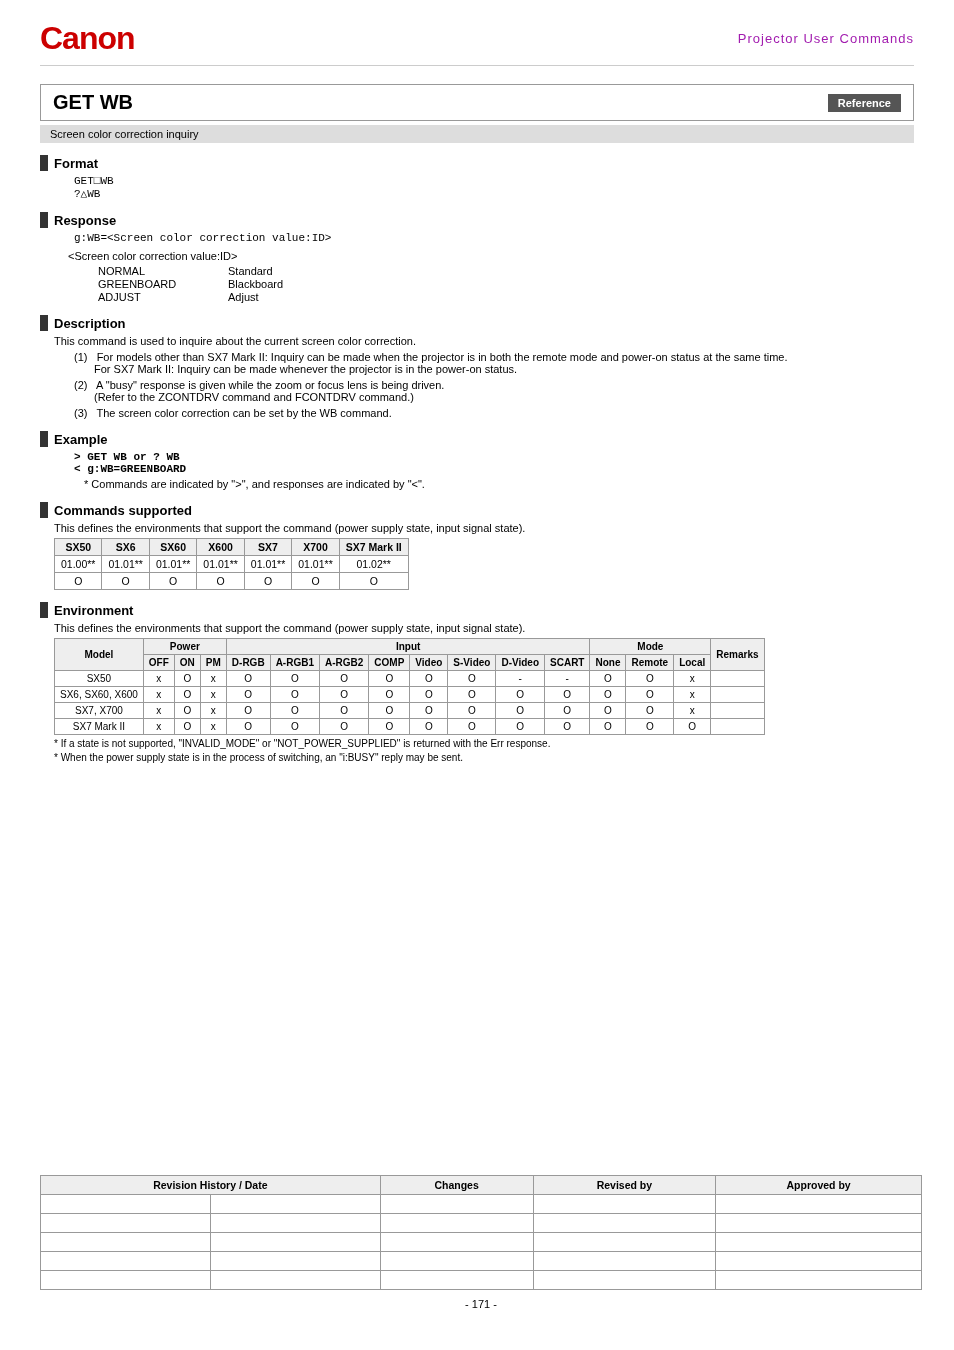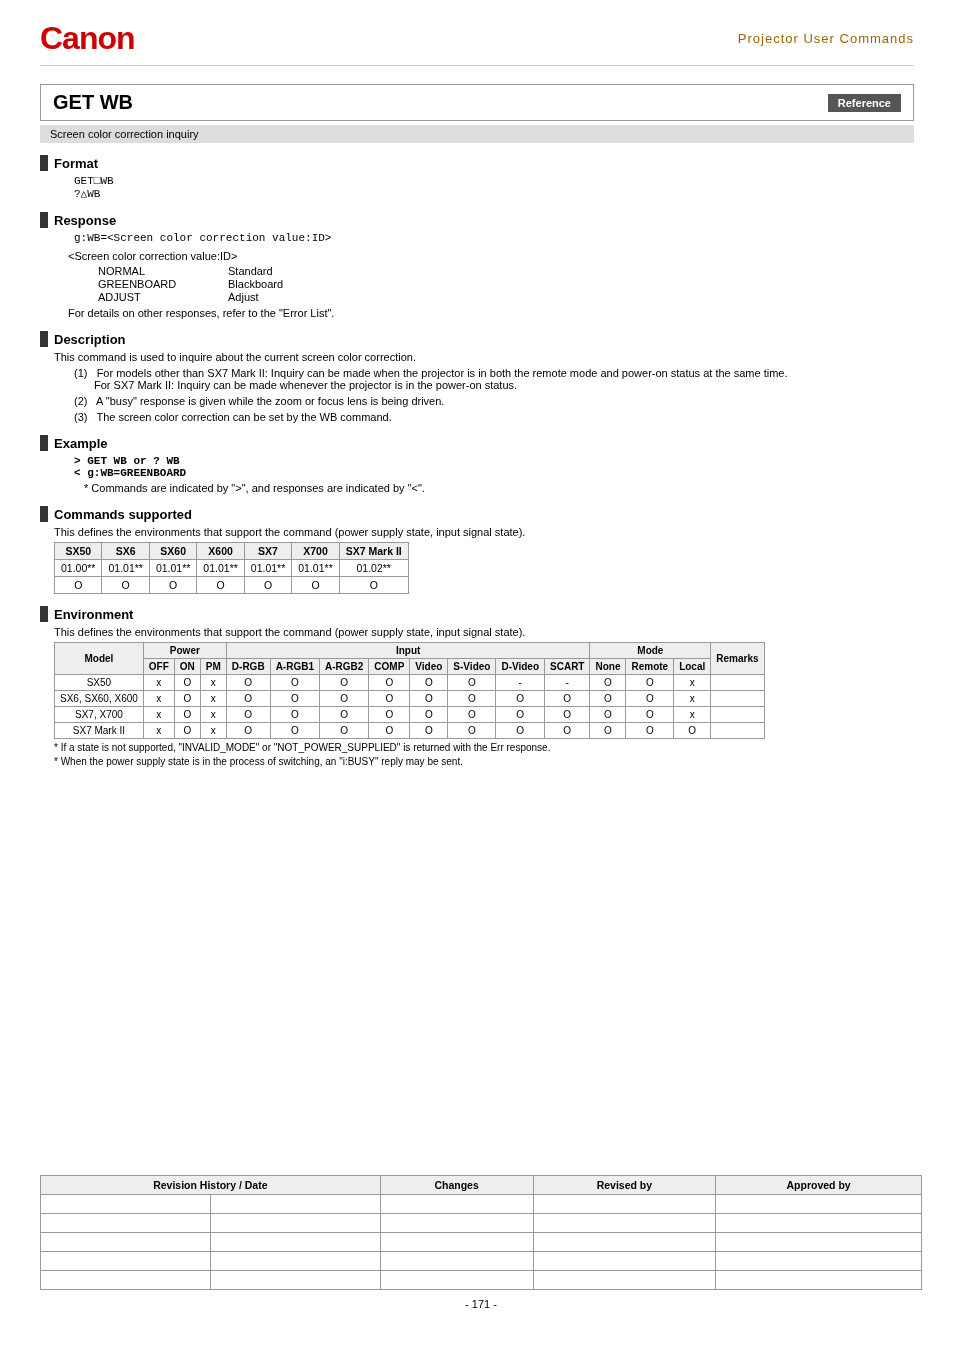--- a/index.html
+++ b/index.html
@@ -29,21 +29,21 @@
     }
     .canon-logo {
       font-size: 32px;
       font-weight: bold;
       color: #cc0000;
       font-family: Arial, sans-serif;
       letter-spacing: -1px;
     }
     .header-title {
       font-size: 13px;
-      color: #a16207;
+      color: #a21caf;
       letter-spacing: 1px;
     }
     
     .command-box {
       border: 1.5px solid #999;
       padding: 6px 12px;
       margin-bottom: 4px;
       display: flex;
       justify-content: space-between;
       align-items: center;
@@ -229,41 +229,41 @@
           <div class="response-val">Standard</div>
         </div>
         <div class="response-row">
           <div class="response-key" style="padding-left:30px;">GREENBOARD</div>
           <div class="response-val">Blackboard</div>
         </div>
         <div class="response-row">
           <div class="response-key" style="padding-left:30px;">ADJUST</div>
           <div class="response-val">Adjust</div>
         </div>
-        <div style="margin-top:4px;font-size:11px;">For details on other responses, refer to the "Error List".</div>
       </div>
     </div>
   </div>
 
   <div class="section">
     <div class="section-header">
       <div class="section-bar"></div>
       <div class="section-title">Description</div>
     </div>
     <div class="section-content">
       <div style="font-size:11px;margin-bottom:4px;">This command is used to inquire about the current screen color correction.</div>
       <div class="desc-list">
         <div class="desc-item">
           <span>(1)&nbsp;&nbsp;</span>
           <span>For models other than SX7 Mark II: Inquiry can be made when the projector is in both the remote mode and power-on status at the same time.</span>
           <div class="sub-item">For SX7 Mark II: Inquiry can be made whenever the projector is in the power-on status.</div>
         </div>
         <div class="desc-item">
           <span>(2)&nbsp;&nbsp;</span>
           <span>A "busy" response is given while the zoom or focus lens is being driven.</span>
+          <div class="sub-item">(Refer to the ZCONTDRV command and FCONTDRV command.)</div>
         </div>
         <div class="desc-item">
           <span>(3)&nbsp;&nbsp;</span>
           <span>The screen color correction can be set by the WB command.</span>
         </div>
       </div>
     </div>
   </div>
 
   <div class="section">

